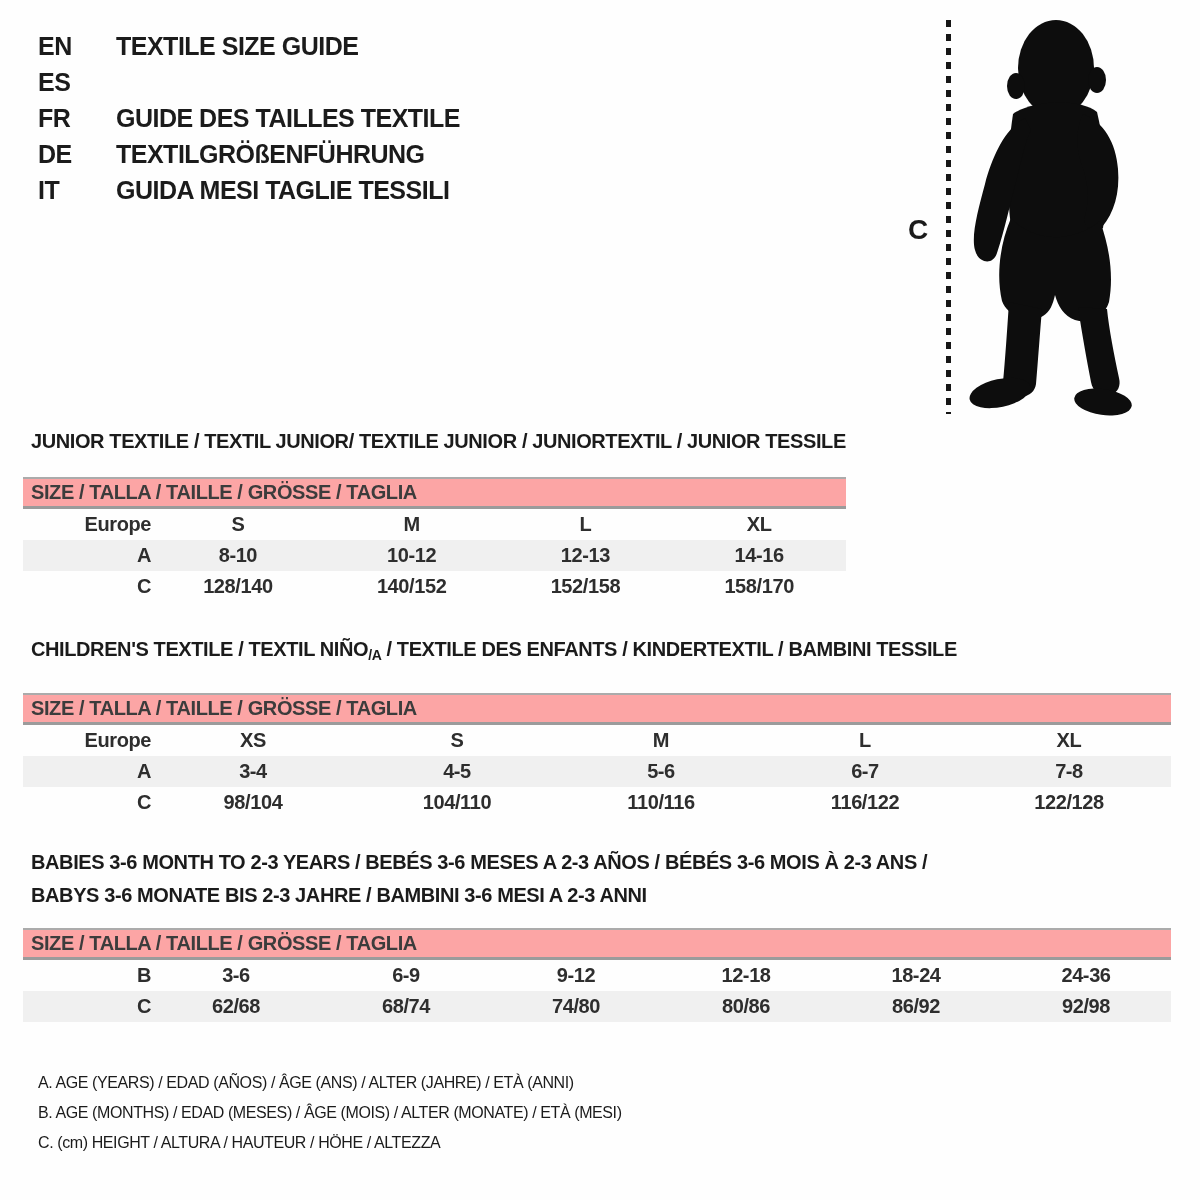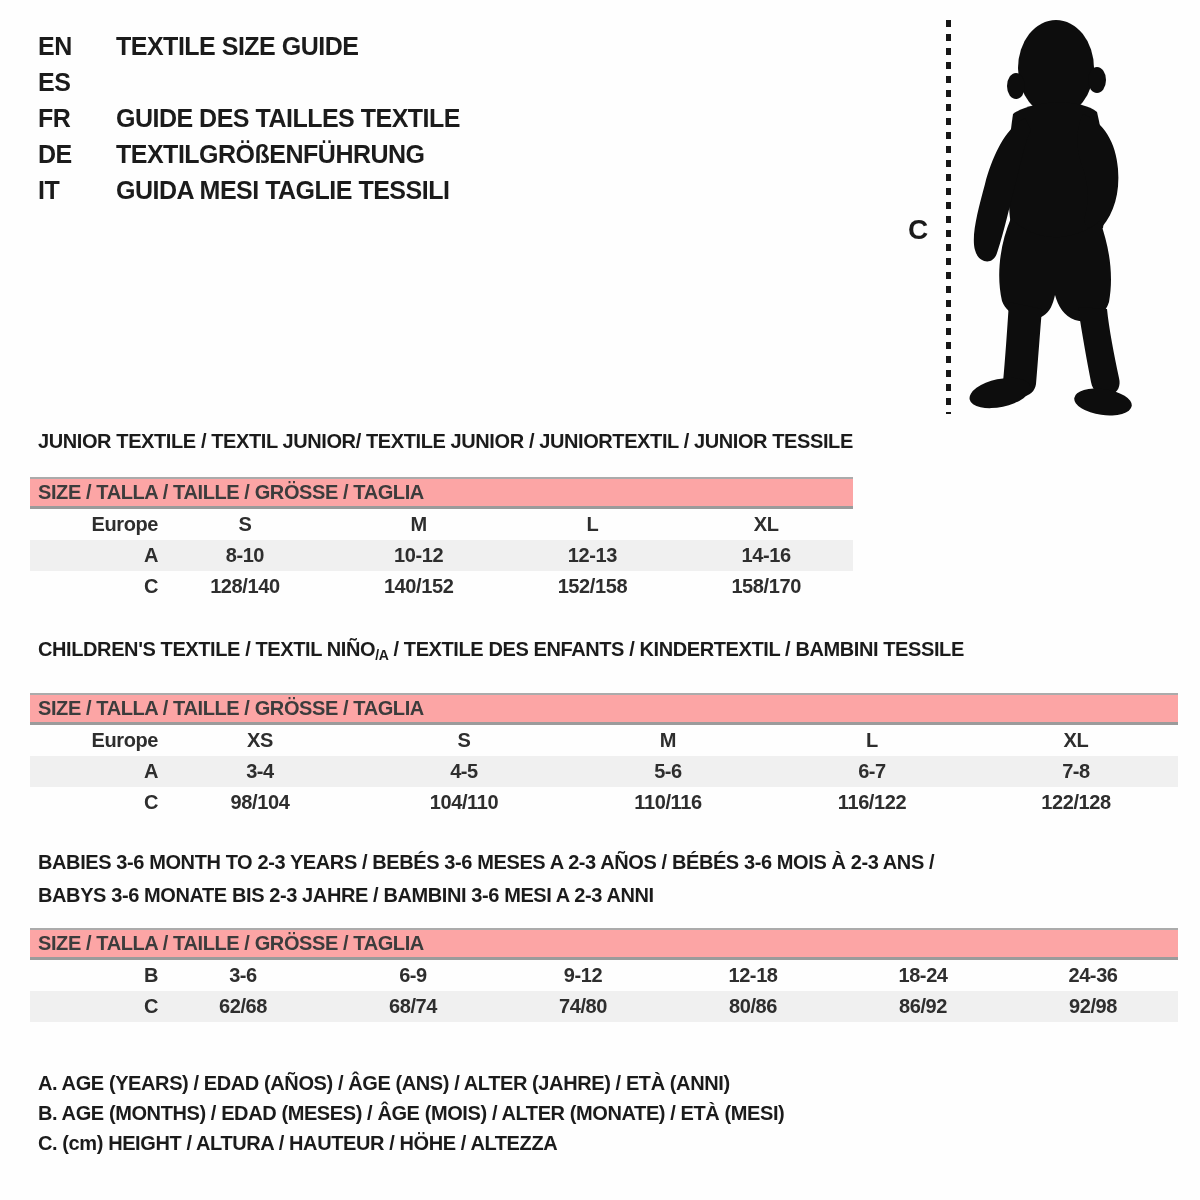--- a/index.html
+++ b/index.html
@@ -17,42 +17,42 @@
   .lang-code{width:78px;font-size:25px;font-weight:bold;letter-spacing:-0.5px;}
   .lang-title{font-size:25px;font-weight:bold;letter-spacing:-0.5px;}
   
   .measure-line{
     position:absolute;left:946px;top:20px;width:5px;height:394px;
     background:repeating-linear-gradient(to bottom,#161616 0 7px,transparent 7px 14px);
   }
   .figure-label{position:absolute;left:908px;top:214px;font-size:28px;font-weight:bold;}
   .silhouette{position:absolute;left:963px;top:16px;}
   
-  .tbl{position:absolute;left:30px;}
+  .tbl{position:absolute;left:23px;}
   .tbl-title{font-size:20px;font-weight:bold;letter-spacing:-0.4px;padding-left:8px;white-space:nowrap;}
   .tbl-title .subber{font-size:14px;vertical-align:-4px;font-weight:bold;}
   .band{
     height:27px;background:#fca5a5;
     border-top:2px solid #ababab;border-bottom:3px solid #9b9b9b;
     display:flex;align-items:center;padding-left:8px;
     font-size:20px;font-weight:bold;letter-spacing:-0.4px;color:#3c3c3c;
   }
   .trow{display:flex;height:31px;align-items:center;font-size:20px;font-weight:bold;letter-spacing:-0.4px;color:#2e2e2e;}
   .trow.alt{background:#f0f0f0;}
   .tlabel{width:120px;padding-left:8px;text-align:right;}
   .tval{flex:1;text-align:center;}
   .junior-tbl{top:430px;width:823px;}
   .junior-tbl .tbl-title{margin-bottom:24px;}
   .children-tbl{top:638px;width:1148px;}
   .children-tbl .tbl-title{margin-bottom:30px;}
   .babies-tbl{top:846px;width:1148px;}
   .babies-tbl .tbl-title{line-height:33px;margin-bottom:16px;}
   
   .legend{position:absolute;top:1068px;left:38px;}
-  .legend-line{font-size:20px;font-weight:bold;letter-spacing:-0.4px;line-height:30px;white-space:nowrap;}
+  .legend-line{font-size:16px;font-weight:normal;letter-spacing:-0.4px;line-height:30px;white-space:nowrap;}
 </style>
 </head>
 <body>
 
 <div class="lang-block">
   <div class="lang-row">
     <span class="lang-code">EN</span>
     <span class="lang-title">TEXTILE SIZE GUIDE</span>
   </div>
   <div class="lang-row">

